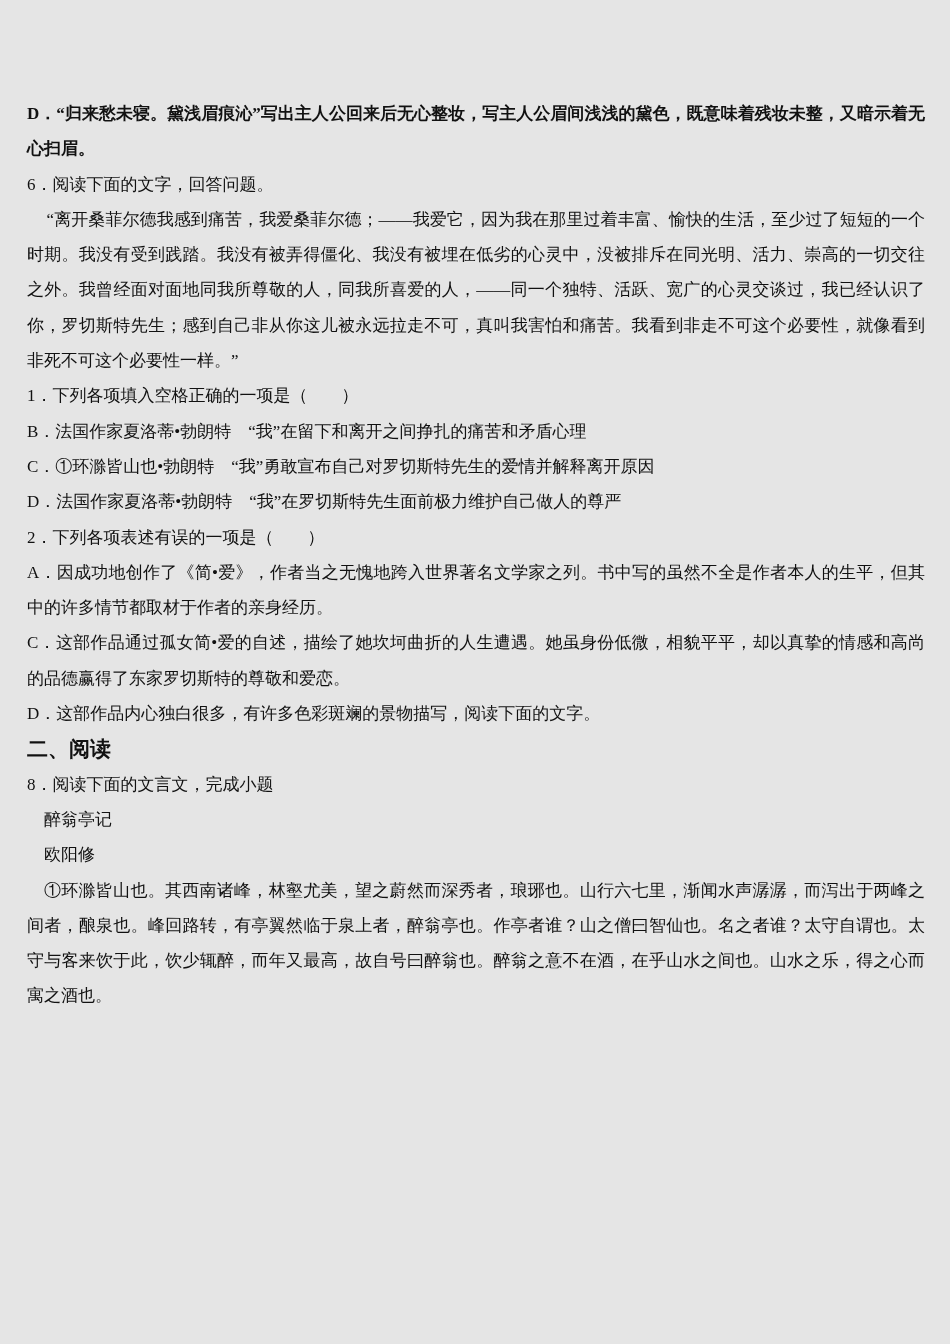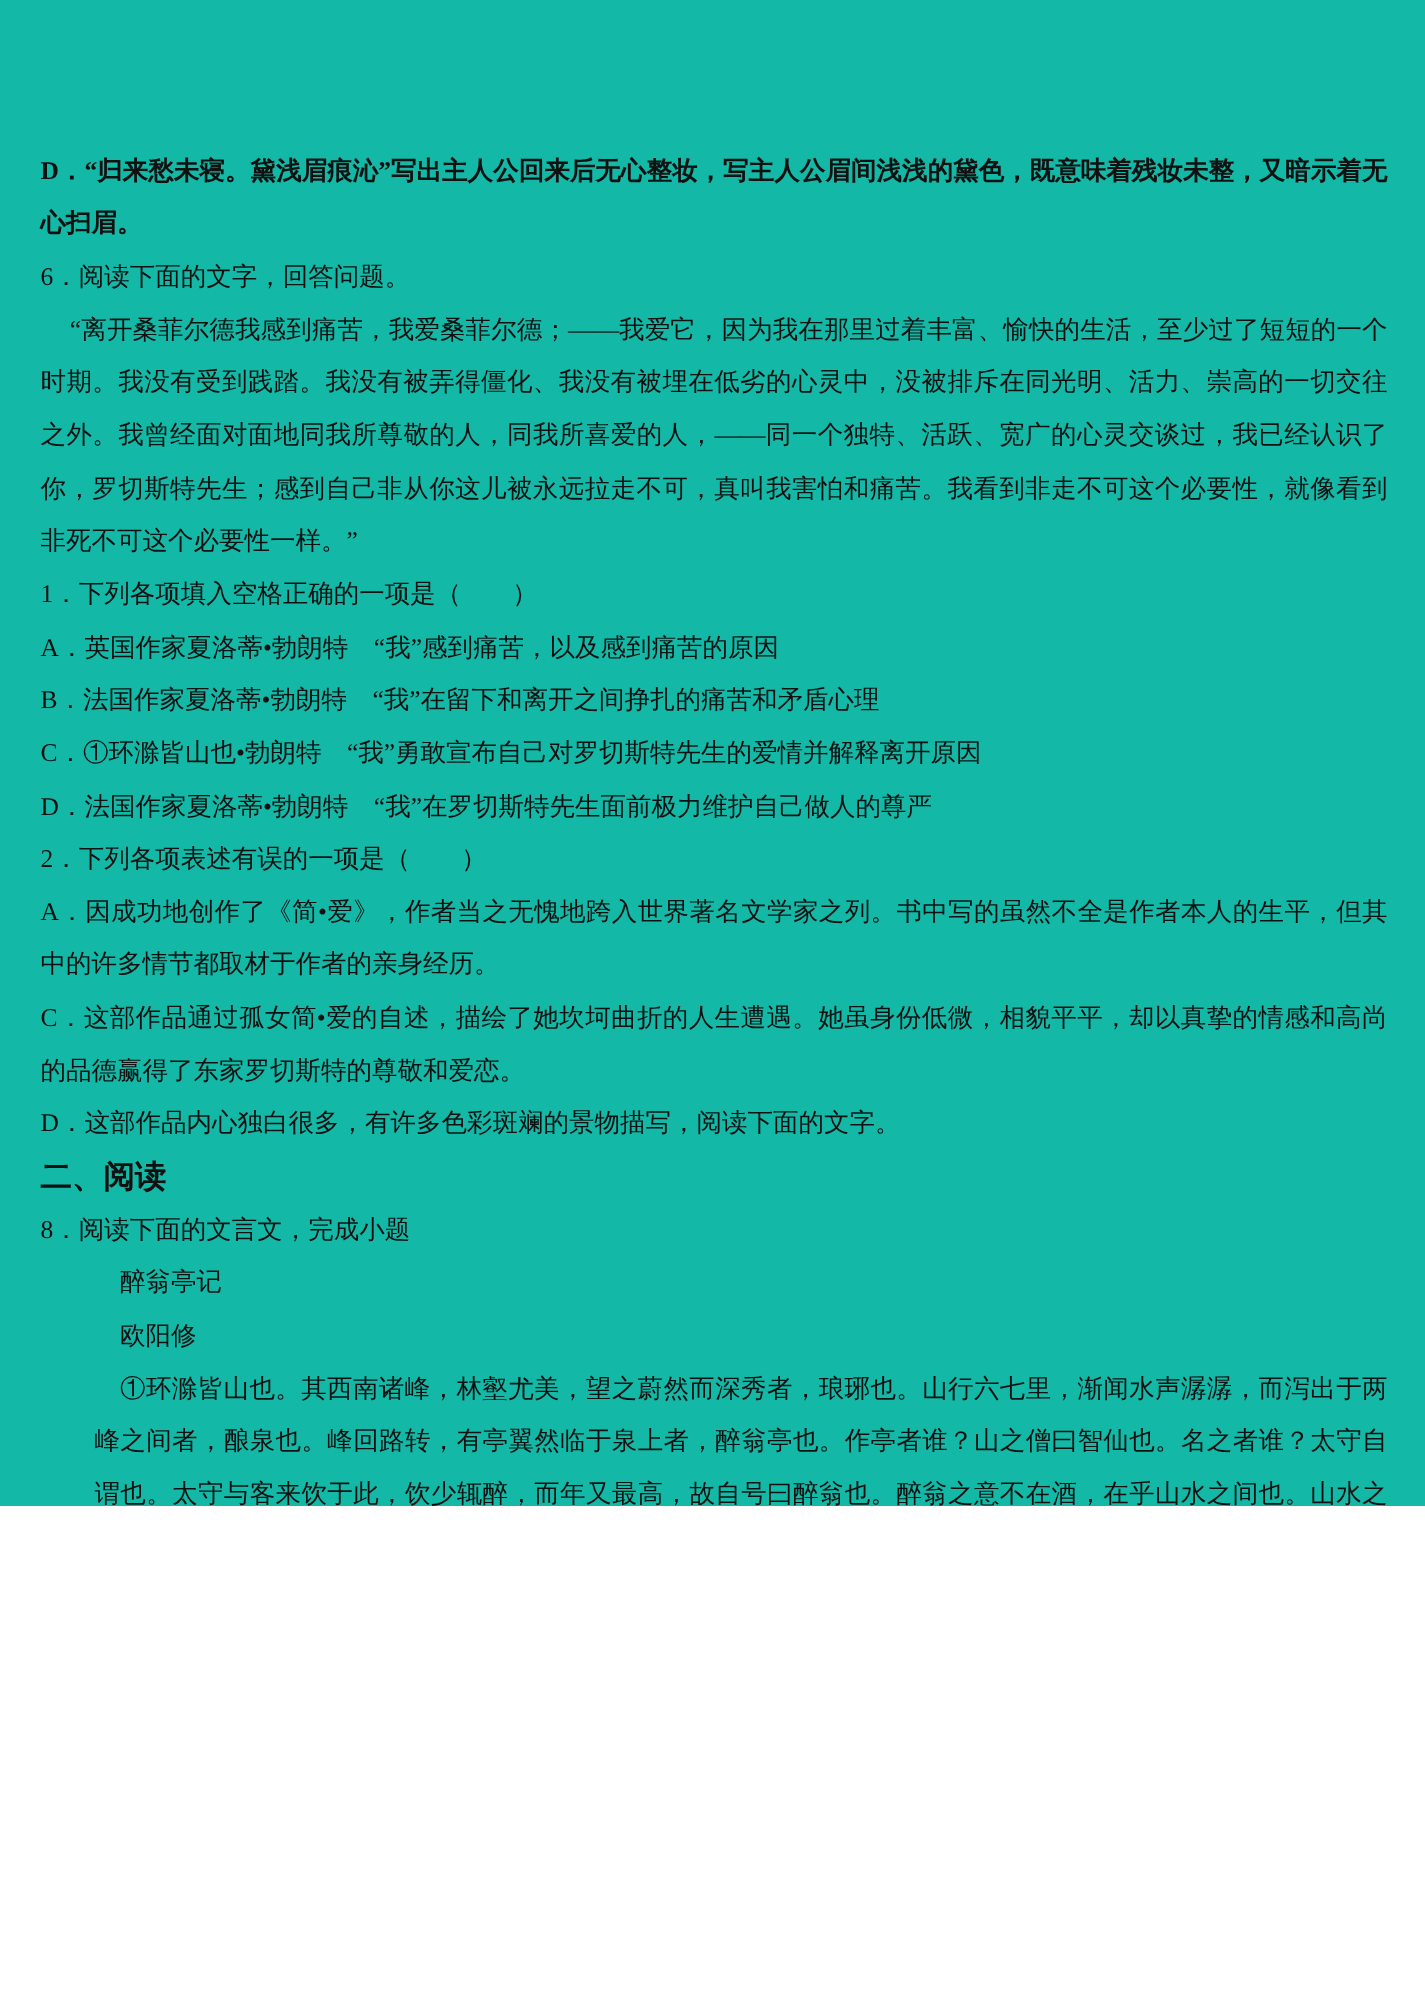--- a/index.html
+++ b/index.html
@@ -1,36 +1,36 @@
 <!DOCTYPE html>
 <html><head>
 <meta charset="utf-8">
 <style>
   * { margin: 0; padding: 0; box-sizing: border-box; }
   html, body { background: #ffffff; }
   .page {
     position: relative;
     width: 950px;
-    height: 1004px;
-    background: #14b8a6;
+    height: 1344px;
+    background: #e5e5e5;
     color: #111111;
     font-family: "Liberation Serif", "DejaVu Serif", serif;
     font-size: 17px;
     line-height: 35.3px;
     padding: 96px 25px 0 27px;
     overflow: hidden;
   }
   p { text-align: justify; margin: 0; }
   .bold { font-weight: 700; }
   .section-heading {
     font-weight: 700;
     font-size: 21px;
     font-family: "Liberation Sans", "DejaVu Sans", sans-serif;
   }
-  .ind1 { text-indent: 1em; margin-left: 36px; }
+  .ind1 { text-indent: 1em; }
   .indq { text-indent: 1.15em; }
   .dot {
     font-weight: 700;
     font-family: "Liberation Sans", "DejaVu Sans", sans-serif;
     position: relative;
     top: -2px;
   }
   .blank-text { letter-spacing: 0; white-space: nowrap; }
 </style>
 </head>
@@ -41,21 +41,20 @@
   <p class="bold"><span>D．</span><span>“归来愁未寝。黛浅眉痕沁”写出主人公回来后无心整妆，写主人公眉间浅浅的黛色，既意味着残妆未整，又暗示着无心扫眉。</span></p>
 
 
   <p><span>6．</span><span>阅读下面的文字，回答问题。</span></p>
 
   <p class="indq">“离开桑菲尔德我感到痛苦，我爱桑菲尔德；——我爱它，因为我在那里过着丰富、愉快的生活，至少过了短短的一个时期。我没有受到践踏。我没有被弄得僵化、我没有被埋在低劣的心灵中，没被排斥在同光明、活力、崇高的一切交往之外。我曾经面对面地同我所尊敬的人，同我所喜爱的人，——同一个独特、活跃、宽广的心灵交谈过，我已经认识了你，罗切斯特先生；感到自己非从你这儿被永远拉走不可，真叫我害怕和痛苦。我看到非走不可这个必要性，就像看到非死不可这个必要性一样。”</p>
 
   <p><span>1．</span><span>下列各项填入空格正确的一项是（　　）</span></p>
 
 
-  <p><span>A．</span><span>英国作家夏洛蒂•勃朗特　“我”感到痛苦，以及感到痛苦的原因</span></p>
   <p><span>B．</span><span>法国作家夏洛蒂•勃朗特　“我”在留下和离开之间挣扎的痛苦和矛盾心理</span></p>
   <p><span>C．</span><span>①环滁皆山也•勃朗特　“我”勇敢宣布自己对罗切斯特先生的爱情并解释离开原因</span></p>
   <p><span>D．</span><span>法国作家夏洛蒂•勃朗特　“我”在罗切斯特先生面前极力维护自己做人的尊严</span></p>
 
   <p><span>2．</span><span>下列各项表述有误的一项是（　　）</span></p>
 
   <p><span>A．</span><span>因成功地创作了《简•爱》，作者当之无愧地跨入世界著名文学家之列。书中写的虽然不全是作者本人的生平，但其中的许多情节都取材于作者的亲身经历。</span></p>
   <p><span>C．</span><span>这部作品通过孤女简•爱的自述，描绘了她坎坷曲折的人生遭遇。她虽身份低微，相貌平平，却以真挚的情感和高尚的品德赢得了东家罗切斯特的尊敬和爱恋。</span></p>
   <p><span>D．</span><span>这部作品内心独白很多，有许多色彩斑斓的景物描写，阅读下面的文字。</span></p>
 

